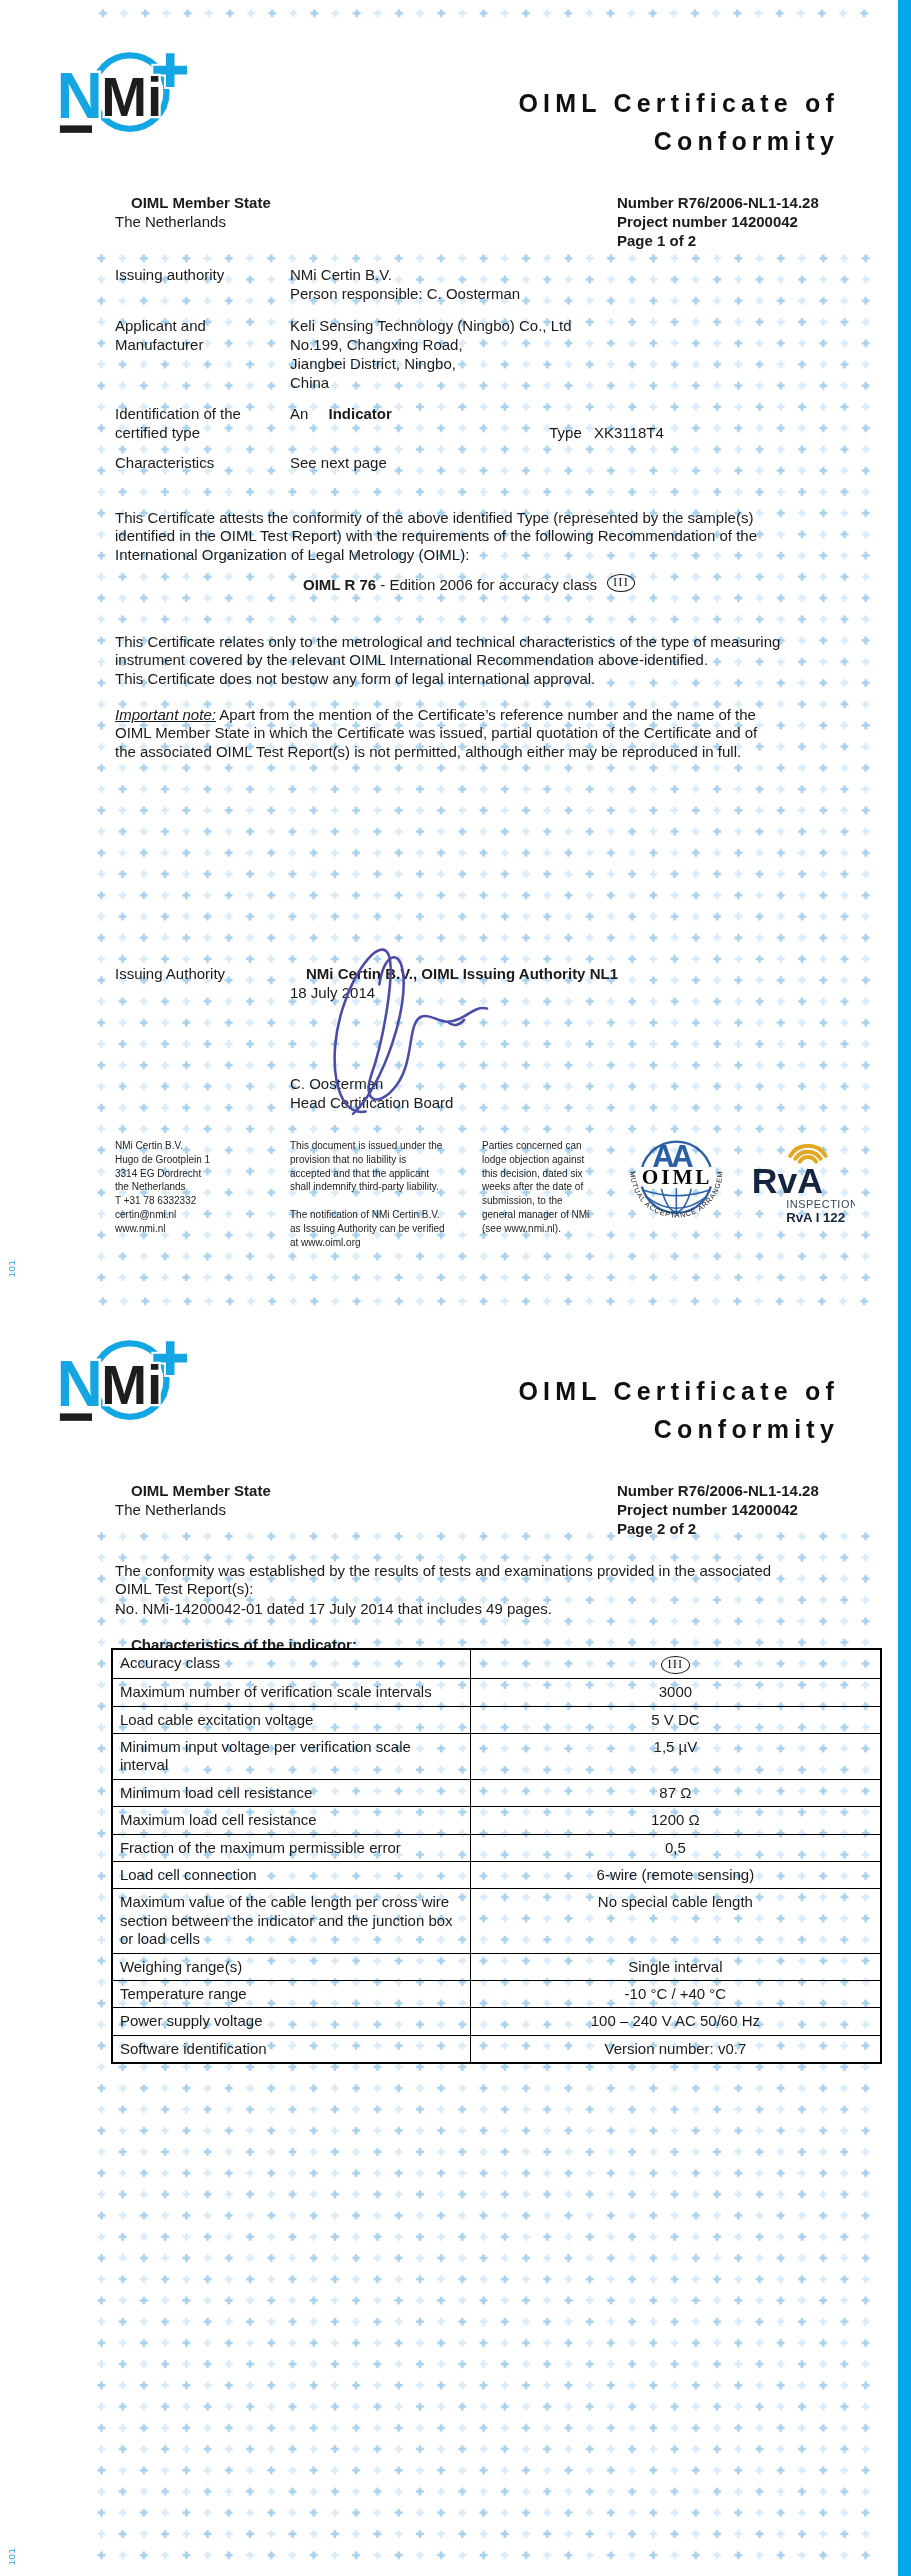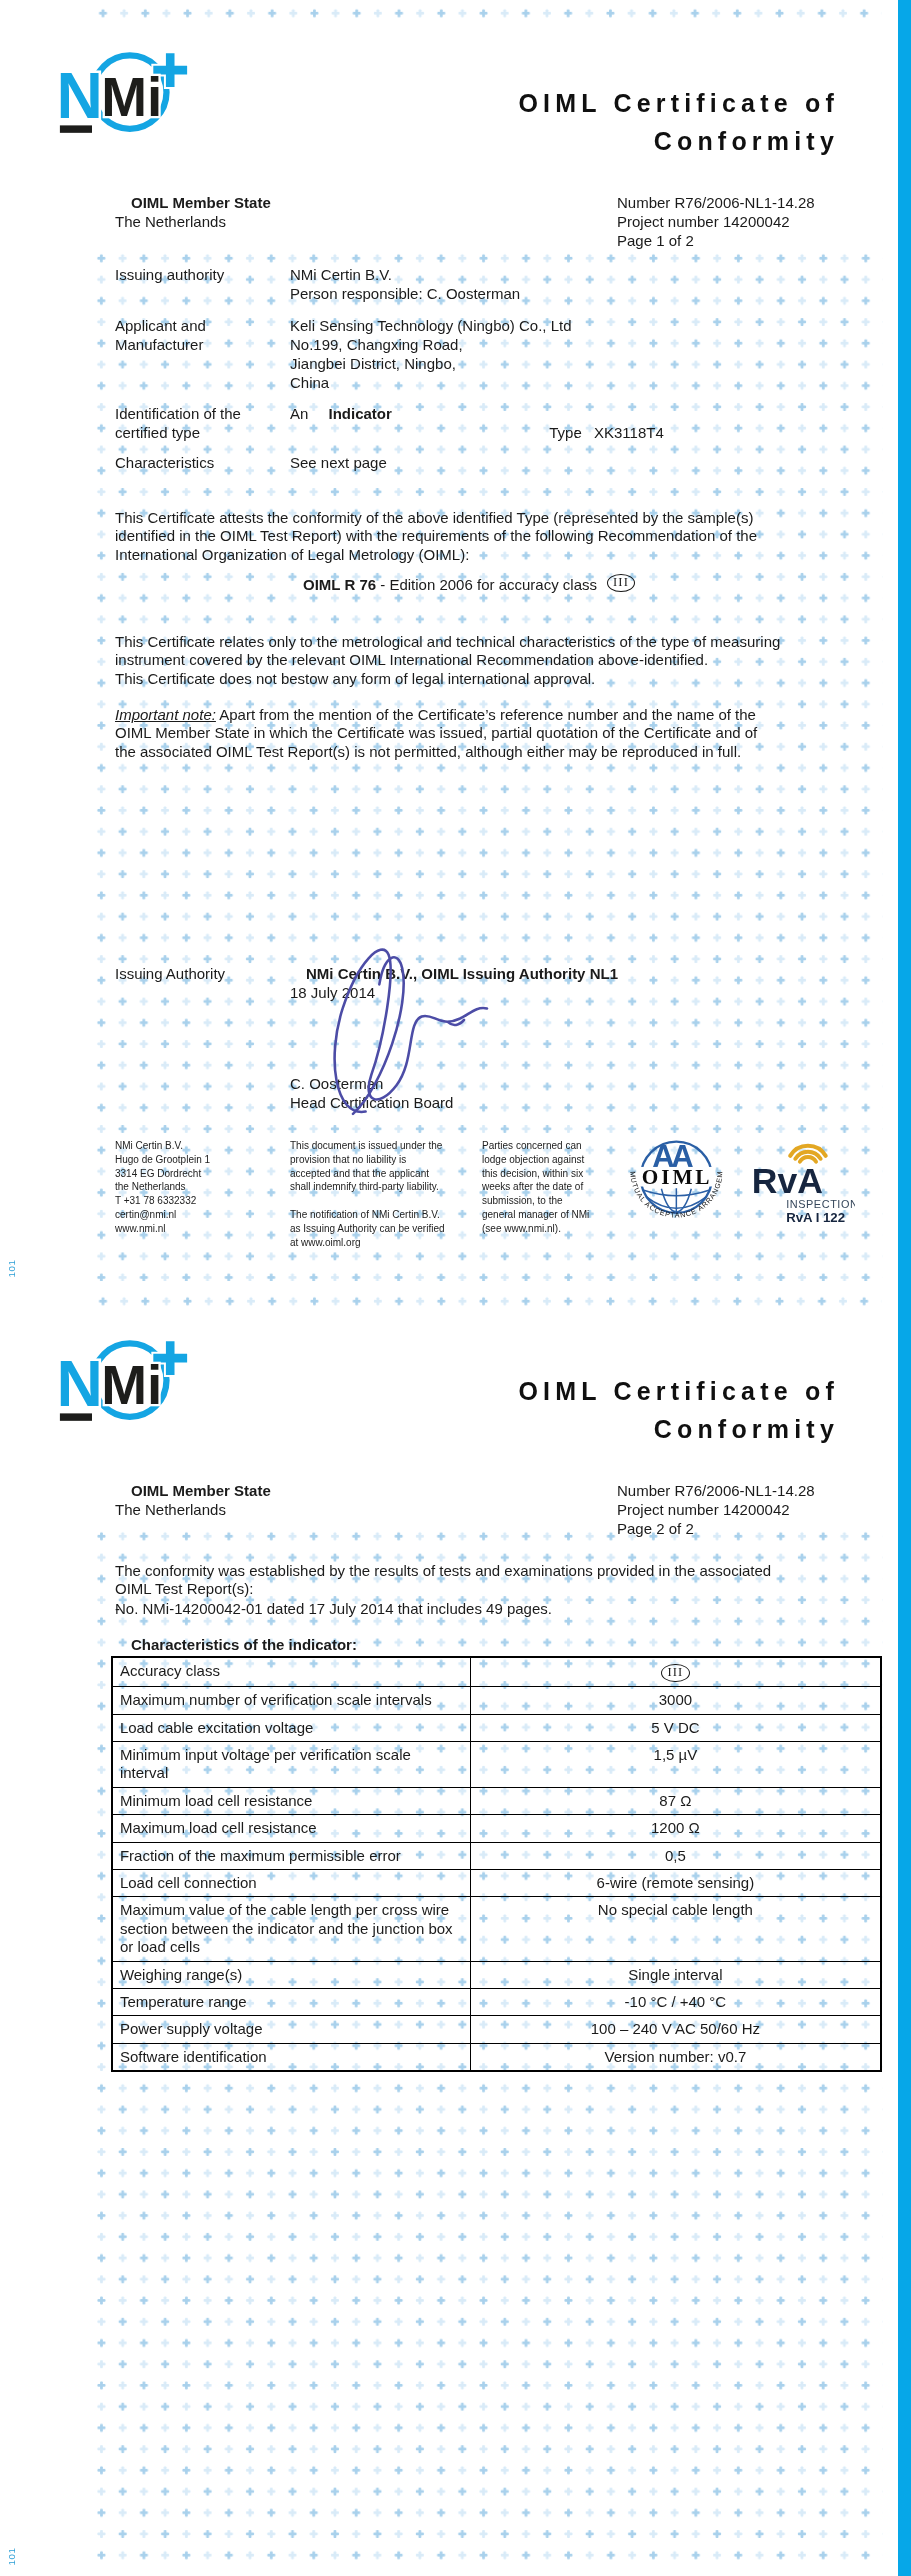--- a/index.html
+++ b/index.html
@@ -9,34 +9,34 @@
   .p1{top:0;} .p2{top:1288px;}
   .bluebar{position:absolute;right:0;top:0;width:13px;height:2576px;background:#06a7e8;}
   .pat{position:absolute;pointer-events:none;}
   .abs{position:absolute;}
   .t{position:absolute;font-size:15px;line-height:19px;}
   .b{font-weight:bold;margin-left:16px;}
   .i{font-style:italic;text-decoration:underline;}
   .title{position:absolute;top:84px;right:72px;text-align:right;font-size:25px;font-weight:bold;
          letter-spacing:5.2px;line-height:38px;color:#101010;white-space:nowrap;}
   .member{left:115px;top:193px;}
-  .numbers{left:617px;top:193px;}
+  .numbers{left:617px;top:193px;font-weight:bold;}
   .label-col{left:115px;width:172px;}
   .value-col{left:290px;width:551px;}
   .para{left:115px;width:711px;line-height:18.4px;}
   .circ3{display:inline-block;border:1.4px solid #161616;border-radius:50%;padding:0 5.2px 1.1px 5.2px;
          font-family:"Liberation Serif",serif;font-size:12.6px;letter-spacing:1.1px;line-height:15px;}
   .r76circ{position:relative;top:-4px;margin-left:5.7px;}
   .sidecode{position:absolute;left:4.6px;top:1252px;width:12.6px;height:33px;display:flex;align-items:center;
             justify-content:center;transform:rotate(-90deg);font-size:9.8px;color:#2d9fd6;letter-spacing:0.6px;}
   .fcol{position:absolute;font-size:10px;line-height:13.8px;color:#222;}
   .fgap{height:13.8px;}
   
   .ctable{position:absolute;left:111px;top:360px;width:771px;border-collapse:separate;border-spacing:0;
-          border:2.9px double #000;margin-top:8px;}
+          border:2.9px double #000;}
   .ctable td{font-size:15px;line-height:18.4px;padding:4px 6.9px;border-top:1.7px solid #000;vertical-align:top;}
   .ctable tr.first td{border-top:none;}
   .ctable td.tl{width:343px;border-right:1.1px solid #000;text-align:left;}
   .ctable td.tv{text-align:center;}
   .bullet-dash{position:absolute;left:0;top:0;}
   .bullet-text{display:block;}
   .typrow{position:relative;text-align:center;}
   .typ-colon{position:absolute;left:284px;}
   .typ-val{position:absolute;left:304px;}
   .sig-svg{position:absolute;left:298px;top:935px;z-index:3;}
@@ -190,21 +190,21 @@
       <div class="fgap"></div>
       <div>
           <div>The notification of NMi Certin B.V.</div>
           <div>as Issuing Authority can be verified</div>
           <div>at www.oiml.org</div>
         </div>
     </div>
     <div class="fcol" style="left:482px;top:1139px;width:143px">
         <div>Parties concerned can</div>
         <div>lodge objection against</div>
-        <div>this decision, within six</div>
+        <div>this decision, dated six</div>
         <div>weeks after the date of</div>
         <div>submission, to the</div>
         <div>general manager of NMi</div>
         <div>(see www.nmi.nl).</div>
       </div>
 
     <svg class="abs" style="left:620px;top:1129px" width="115" height="115" viewBox="0 0 200 200">
       <defs>
           <path id="maaArc" d="M 18,74 A 80,80 0 1 0 178,74"></path>
         </defs>

